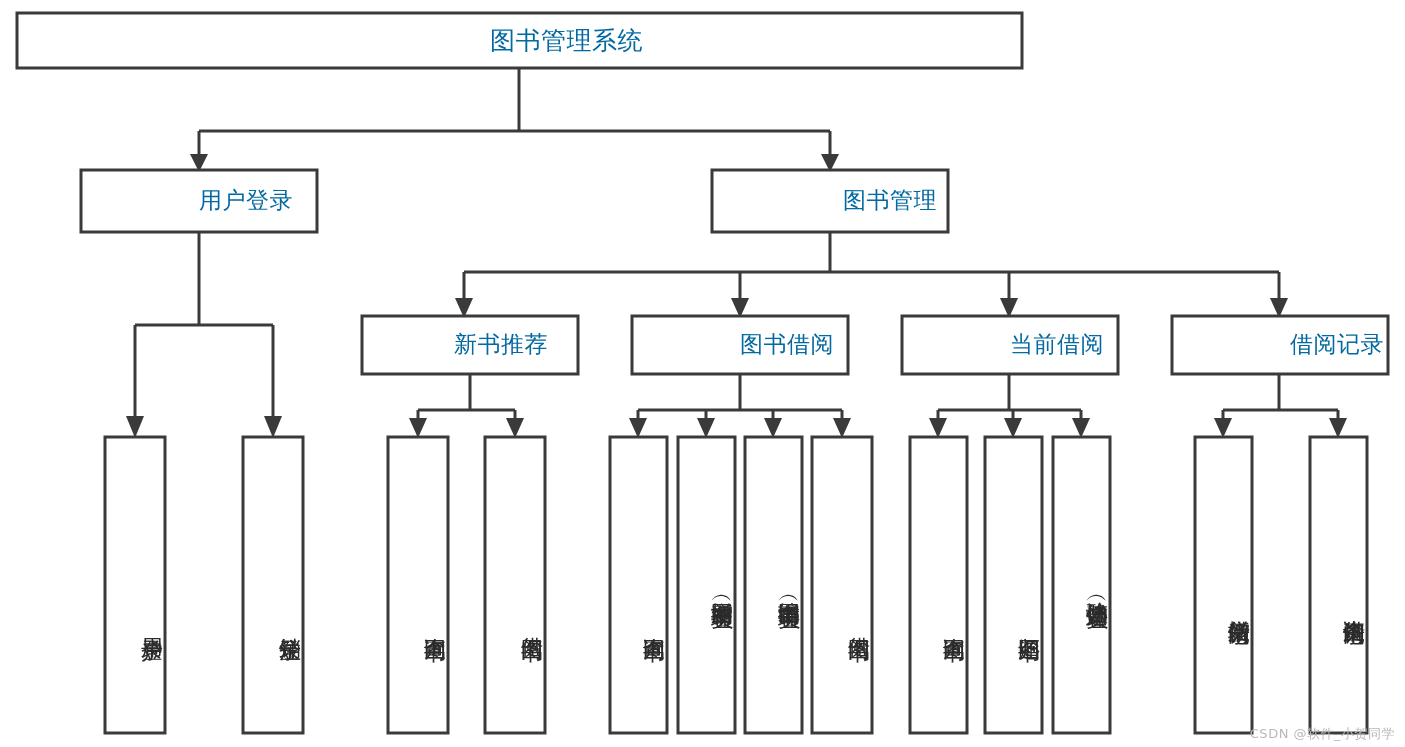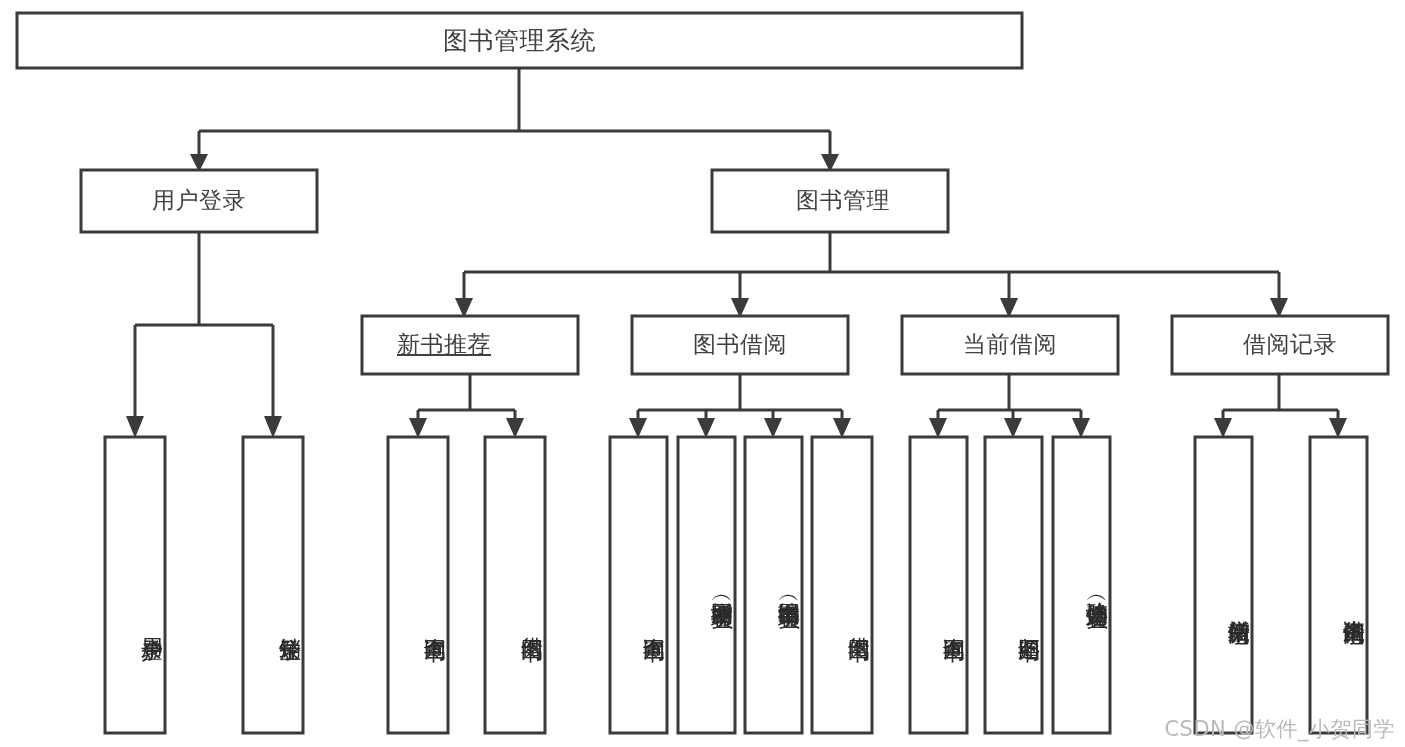--- a/index.html
+++ b/index.html
@@ -39,47 +39,48 @@
   }
   .arrow-head {
     fill: #3a3a3a;
     stroke: none;
   }
   .node-label-h {
     position: absolute;
     display: flex;
     align-items: center;
     justify-content: center;
-    color: #404040;
+    color: #0369a1;
     font-size: 23px;
     line-height: 1.1;
     letter-spacing: 0.5px;
     white-space: nowrap;
     pointer-events: none;
+    margin-left: 47px;
   }
   .node-label-v {
     position: absolute;
     display: flex;
     align-items: flex-start;
     justify-content: center;
     color: #2b2b2b;
     font-size: 22px;
     line-height: 1.18;
     letter-spacing: 1px;
     writing-mode: vertical-rl;
     text-orientation: upright;
     pointer-events: none;
     overflow: hidden;
   }
   .watermark {
     position: absolute;
     right: 10px;
     bottom: 4px;
     color: #b9b9b9;
-    font-size: 21px;
+    font-size: 13px;
     letter-spacing: 0.5px;
     white-space: nowrap;
     user-select: none;
   }
 </style>
 </head>
 <body>
 
 <div id="diagram-root">
 
@@ -177,21 +178,21 @@
       <rect class="node-box" x="1310" y="437" width="57" height="296"></rect>
     </g>
   </svg>
 
   <div class="node-label-h" style="left:17px; top:13px; width:1005px; height:55px; font-size:25px;">图书管理系统</div>
 
   <div class="node-label-h" style="left:81px; top:170px; width:236px; height:62px;">用户登录</div>
 
   <div class="node-label-h" style="left:712px; top:170px; width:236px; height:62px;padding-left:13px;">图书管理</div>
 
-  <div class="node-label-h" style="left:344px; top:316px; width:200px; height:58px;text-decoration:underline;">新书推荐</div>
+  <div class="node-label-h" style="left:354px; top:316px; width:200px; height:58px;">新书推荐</div>
 
   <div class="node-label-h" style="left:632px; top:316px; width:216px; height:58px;">图书借阅</div>
 
   <div class="node-label-h" style="left:902px; top:316px; width:216px; height:58px;">当前借阅</div>
 
   <div class="node-label-h" style="left:1172px; top:316px; width:236px; height:58px;">借阅记录</div>
 
   <div class="node-label-v" style="left:105px; top:511px; width:60px; height:222px;">用户登录</div>
 
   <div class="node-label-v" style="left:243px; top:511px; width:60px; height:222px;">注销登录</div>

